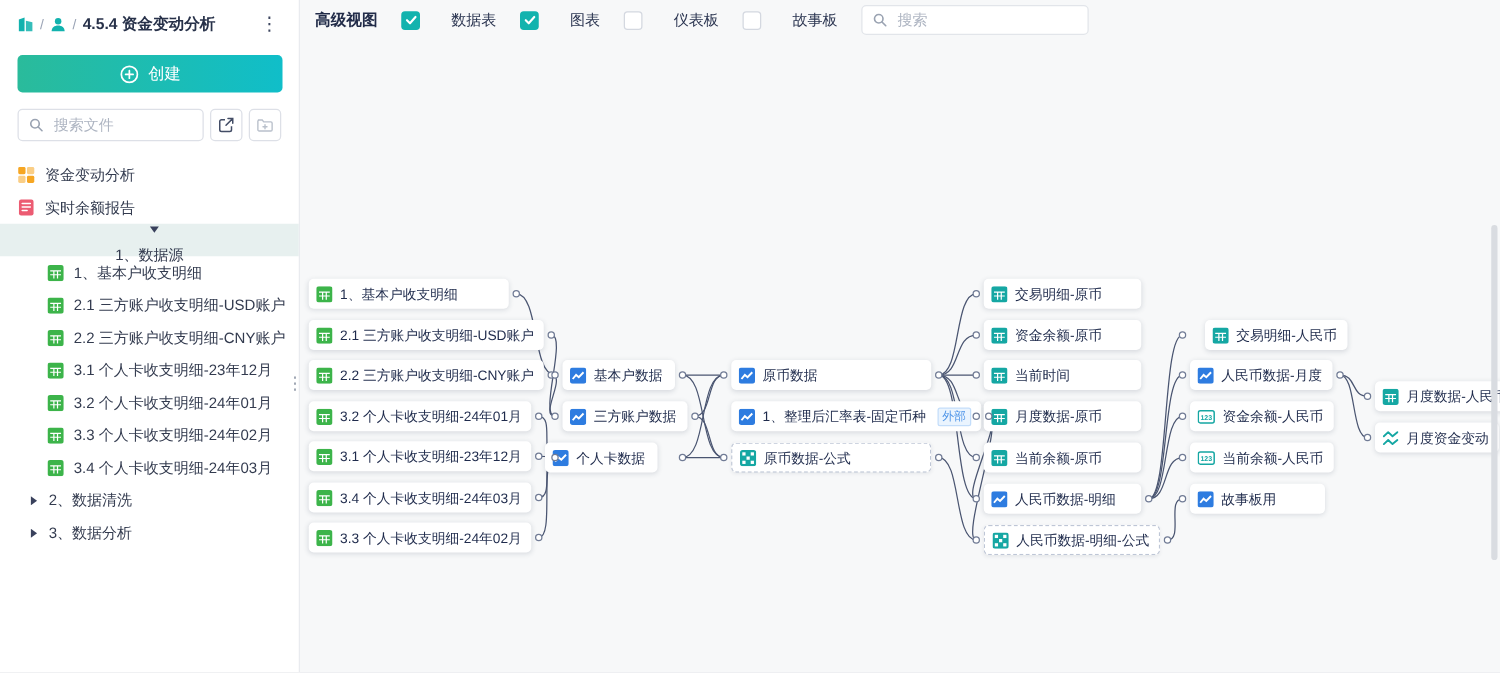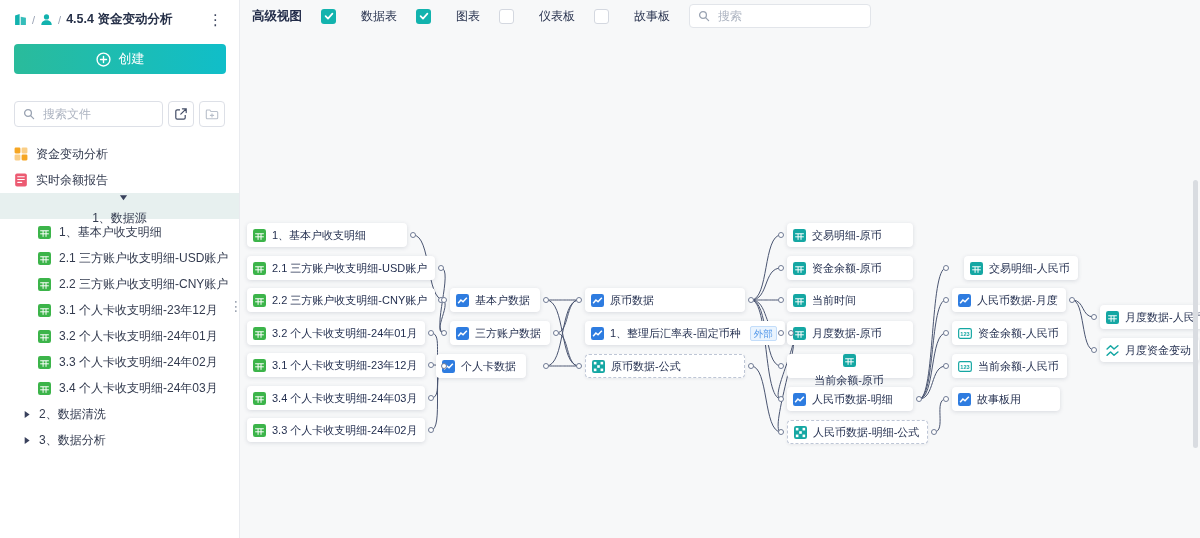--- a/index.html
+++ b/index.html
@@ -6,21 +6,21 @@
   *{font-family:"Liberation Sans","DejaVu Sans",sans-serif;}
   .app{position:relative;width:1200px;height:538px;background:#f7f8f9;overflow:hidden;}
 
   
   .sidebar{position:absolute;left:0;top:0;width:240px;height:538px;background:#fff;
            border-right:1px solid #e9ebef;box-sizing:border-box;z-index:6;}
   .sb-header{display:flex;align-items:center;gap:5px;padding:11px 12px 6px 14px;}
   .sb-title{font-size:12.5px;font-weight:bold;color:#273149;white-space:nowrap;}
   .sep{color:#9aa3b5;font-size:11px;}
   .kebab{margin-left:auto;color:#3e4760;font-size:15px;line-height:10px;cursor:pointer;padding:2px 4px;}
-  .create-btn{display:flex;align-items:center;justify-content:center;gap:8px;margin:10px 14px 27px;
+  .create-btn{display:flex;align-items:center;justify-content:center;gap:8px;margin:10px 14px 13px;
               height:30px;width:212px;border:none;border-radius:4px;cursor:pointer;
               background:linear-gradient(90deg,#2abb9b,#10bec9);color:#fff;font-size:13px;}
   .search-row{display:flex;gap:5px;padding:0 14px;}
   .sb-search{flex:1;display:flex;align-items:center;gap:6px;height:26px;border:1px solid #dde0e7;
              border-radius:4px;padding:0 8px;background:#fff;box-sizing:border-box;}
   .sb-search input,.tb-search input{border:none;outline:none;font-size:12px;width:100%;color:#333;background:transparent;}
   input::placeholder{color:#aeb5c2;}
   .icon-btn{width:26px;height:26px;border:1px solid #dde0e7;border-radius:4px;background:#fff;
             display:flex;align-items:center;justify-content:center;cursor:pointer;padding:0;}
   .file-list{margin-top:14px;}
@@ -458,21 +458,21 @@
       </div>
       <div class="node" style="left: 787px; top: 321px; min-width: 126px;">
         <span class="nicon">
           <svg width="13" height="13" viewBox="0 0 12 12">
             <rect width="12" height="12" rx="2" fill="#15a7a3"></rect>
             <path d="M2 4.4h8M2 7.2h8M4.7 4.4v5.6M7.4 4.4v5.6" stroke="#fff" stroke-width="0.9" fill="none"></path>
           </svg>
         </span>
         <span>月度数据-原币</span>
       </div>
-      <div class="node" style="left: 787px; top: 354px; min-width: 126px; flex-direction: column;">
+      <div class="node" style="left: 787px; top: 354px; min-width: 126px;">
         <span class="nicon">
           <svg width="13" height="13" viewBox="0 0 12 12">
             <rect width="12" height="12" rx="2" fill="#15a7a3"></rect>
             <path d="M2 4.4h8M2 7.2h8M4.7 4.4v5.6M7.4 4.4v5.6" stroke="#fff" stroke-width="0.9" fill="none"></path>
           </svg>
         </span>
         <span>当前余额-原币</span>
       </div>
       <div class="node" style="left: 787px; top: 387px; min-width: 126px;">
         <span class="nicon">

